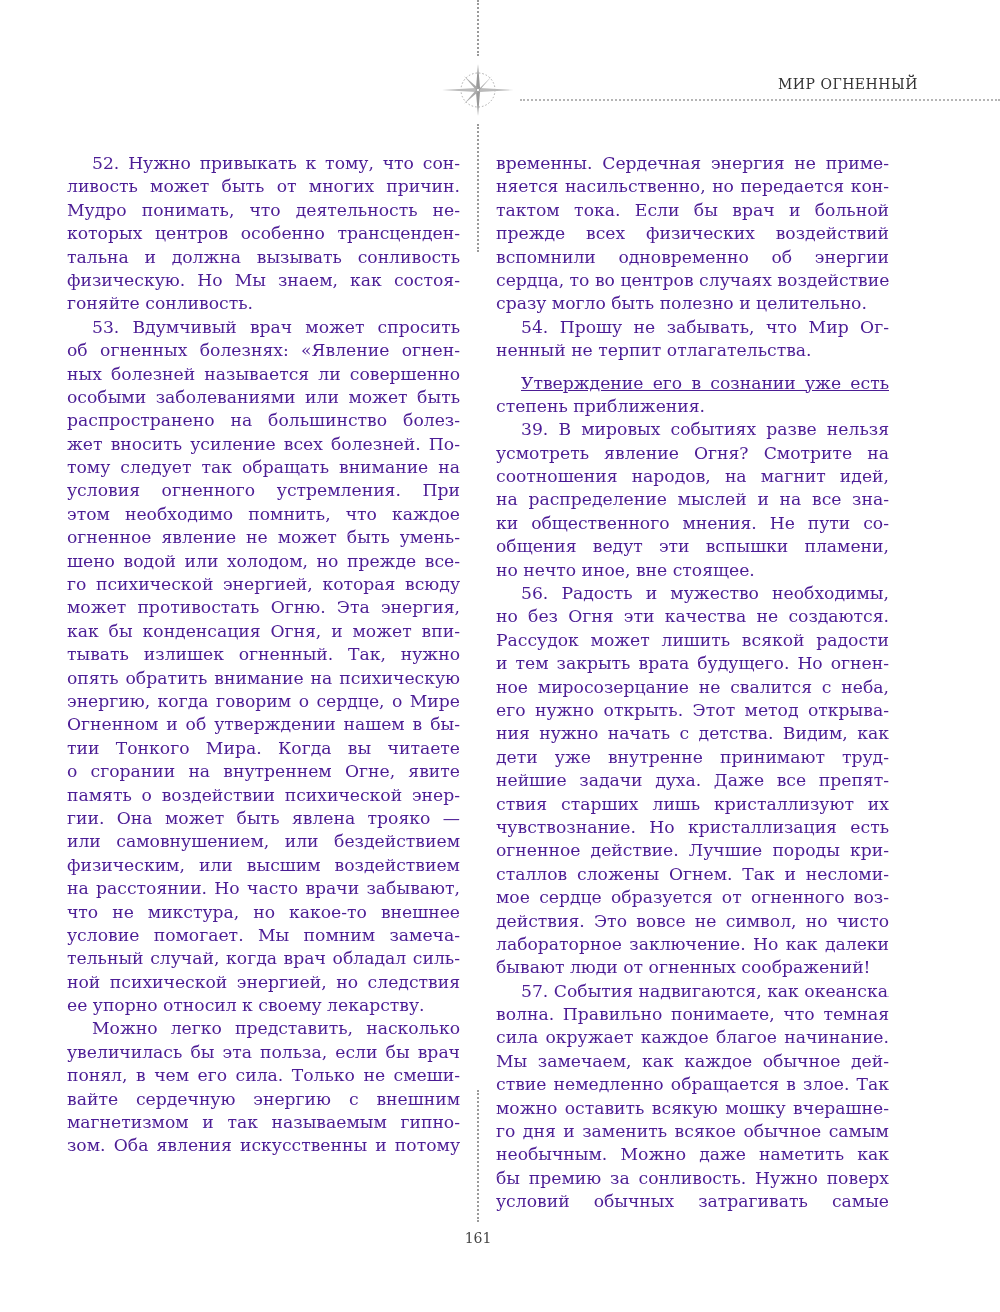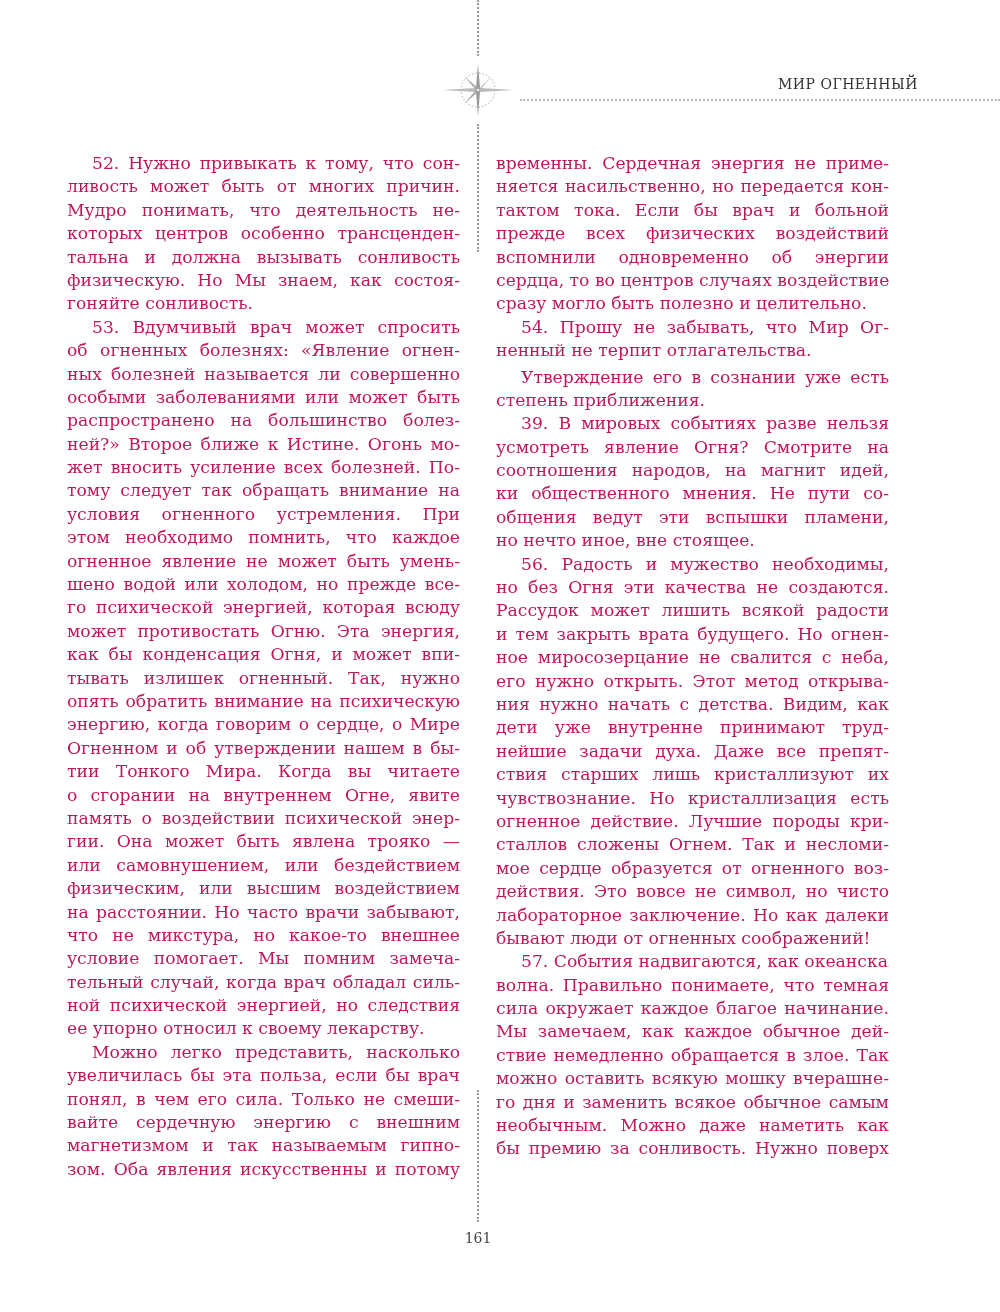--- a/index.html
+++ b/index.html
@@ -1,27 +1,27 @@
 <!DOCTYPE html>
 <html><head>
 <meta charset="utf-8">
 <style>
   html, body { margin:0; padding:0; background:#ffffff; }
   body { width:1000px; height:1312px; position:relative; overflow:hidden; }
   .vdots { position:absolute; left:477px; width:0; border-left:2px dotted #9a9a9a; }
   .hdots { position:absolute; top:99px; left:520px; right:0; height:0; border-top:2px dotted #b5b5b5; }
   .running-head { position:absolute; top:76px; right:82px; font-family:"DejaVu Serif", serif; font-size:14px; letter-spacing:0.5px; color:#333; }
   .compass { position:absolute; left:440px; top:52px; width:76px; height:76px; }
-  .col { position:absolute; top:152px; width:393px; font-family:"DejaVu Serif", serif; font-size:17.2px; color:#be185d; }
+  .col { position:absolute; top:152px; width:393px; font-family:"DejaVu Serif", serif; font-size:17.2px; color:#4c1d95; }
   .col.left { left:67px; }
   .col.right { left:496px; }
   .ln { height:23.4px; line-height:23.4px; white-space:nowrap; text-align:justify; text-align-last:justify; overflow:hidden; }
   .ln.end { text-align-last:left; }
   .ln.ind { padding-left:25px; }
-  .ln.gap { margin-top:3px; }
+  .ln.gap { margin-top:9px;text-decoration:underline; }
   .page-num { position:absolute; top:1230px; left:462px; width:32px; text-align:center; font-family:"DejaVu Serif", serif; font-size:14px; color:#444; }
 </style>
 </head>
 <body>
 
 <div>
   <div class="vdots" style="top:0;height:56px;"></div>
   <div class="vdots" style="top:124px;height:128px;"></div>
   <div class="hdots"></div>
 
@@ -46,21 +46,20 @@
       <div class="ln">Мудро понимать, что деятельность не-</div>
       <div class="ln">которых центров особенно трансценден-</div>
       <div class="ln">тальна и должна вызывать сонливость</div>
       <div class="ln">физическую. Но Мы знаем, как состоя-</div>
       <div class="ln end">гоняйте сонливость.</div>
       <div class="ln ind">53. Вдумчивый врач может спросить</div>
       <div class="ln">об огненных болезнях: «Явление огнен-</div>
       <div class="ln">ных болезней называется ли совершенно</div>
       <div class="ln">особыми заболеваниями или может быть</div>
       <div class="ln">распространено на большинство болез-</div>
-      <div class="ln">ней?» Второе ближе к Истине. Огонь мо-</div>
       <div class="ln">жет вносить усиление всех болезней. По-</div>
       <div class="ln">тому следует так обращать внимание на</div>
       <div class="ln">условия огненного устремления. При</div>
       <div class="ln">этом необходимо помнить, что каждое</div>
       <div class="ln">огненное явление не может быть умень-</div>
       <div class="ln">шено водой или холодом, но прежде все-</div>
       <div class="ln">го психической энергией, которая всюду</div>
       <div class="ln">может противостать Огню. Эта энергия,</div>
       <div class="ln">как бы конденсация Огня, и может впи-</div>
       <div class="ln">тывать излишек огненный. Так, нужно</div>
@@ -94,20 +93,21 @@
       <div class="ln">вспомнили одновременно об энергии</div>
       <div class="ln">сердца, то во центров случаях воздействие</div>
       <div class="ln end">сразу могло быть полезно и целительно.</div>
       <div class="ln ind">54. Прошу не забывать, что Мир Ог-</div>
       <div class="ln end">ненный не терпит отлагательства.</div>
       <div class="ln ind gap">Утверждение его в сознании уже есть</div>
       <div class="ln end">степень приближения.</div>
       <div class="ln ind">39. В мировых событиях разве нельзя</div>
       <div class="ln">усмотреть явление Огня? Смотрите на</div>
       <div class="ln">соотношения народов, на магнит идей,</div>
+      <div class="ln">на распределение мыслей и на все зна-</div>
       <div class="ln">ки общественного мнения. Не пути со-</div>
       <div class="ln">общения ведут эти вспышки пламени,</div>
       <div class="ln end">но нечто иное, вне стоящее.</div>
       <div class="ln ind">56. Радость и мужество необходимы,</div>
       <div class="ln">но без Огня эти качества не создаются.</div>
       <div class="ln">Рассудок может лишить всякой радости</div>
       <div class="ln">и тем закрыть врата будущего. Но огнен-</div>
       <div class="ln">ное миросозерцание не свалится с неба,</div>
       <div class="ln">его нужно открыть. Этот метод открыва-</div>
       <div class="ln">ния нужно начать с детства. Видим, как</div>
@@ -123,18 +123,19 @@
       <div class="ln end">бывают люди от огненных соображений!</div>
       <div class="ln ind">57. События надвигаются, как океанская</div>
       <div class="ln">волна. Правильно понимаете, что темная</div>
       <div class="ln">сила окружает каждое благое начинание.</div>
       <div class="ln">Мы замечаем, как каждое обычное дей-</div>
       <div class="ln">ствие немедленно обращается в злое. Так</div>
       <div class="ln">можно оставить всякую мошку вчерашне-</div>
       <div class="ln">го дня и заменить всякое обычное самым</div>
       <div class="ln">необычным. Можно даже наметить как</div>
       <div class="ln">бы премию за сонливость. Нужно поверх</div>
+      <div class="ln">условий обычных затрагивать самые</div>
     </div>
 
   <div class="vdots" style="top:1090px;height:132px;"></div>
 
   <div class="page-num">161</div>
 </div>
 
 </body></html>

